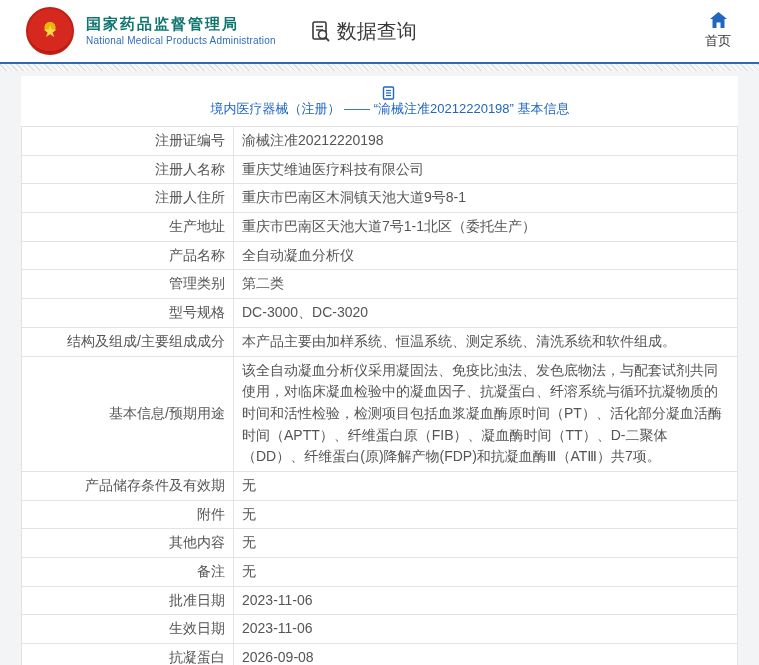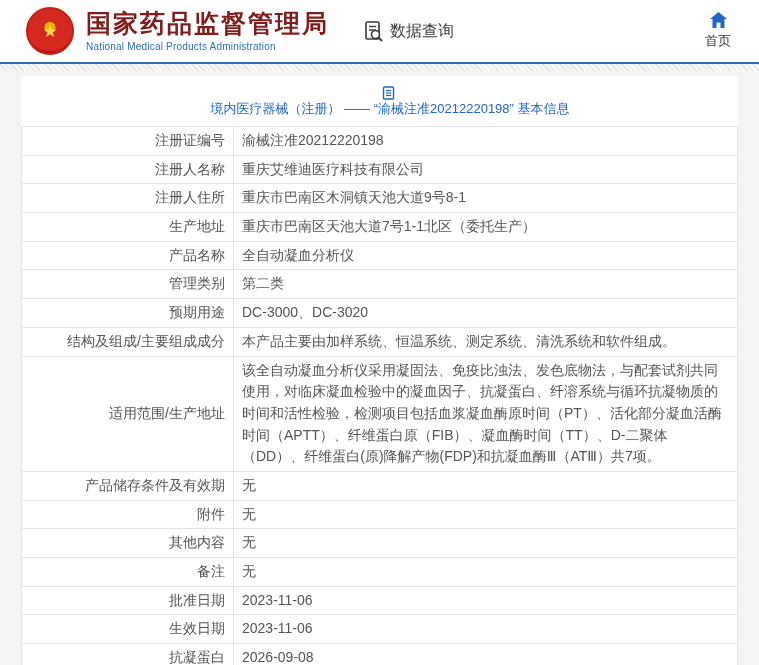--- a/index.html
+++ b/index.html
@@ -14,25 +14,25 @@
   
   .topbar { height:62px; background:#ffffff; display:flex; align-items:center; padding:0 20px 0 26px; }
   .emblem {
     width:48px; height:48px; border-radius:50%;
     background:radial-gradient(circle at 50% 42%, #e8b40a 0 16%, #d5281e 17% 70%, #b6190f 71% 100%);
     border:2px solid #c32015;
     display:flex; align-items:center; justify-content:center;
     color:#f7d648; font-size:17px; line-height:1; flex:0 0 auto;
   }
   .agency { margin-left:12px; display:flex; flex-direction:column; justify-content:center; }
-  .agency-cn { color:#7f1d1d; font-size:25px; font-weight:bold; letter-spacing:2px; line-height:1.1; }
+  .agency-cn { color:#0f766e; font-size:15px; font-weight:bold; letter-spacing:2px; line-height:1.1; }
   .agency-en { color:#2f6db8; font-size:10px; margin-top:3px; letter-spacing:0.2px; }
   .data-query { display:flex; align-items:center; margin-left:34px; cursor:pointer; }
   .data-query svg { display:block; }
-  .data-query-label { font-size:16px; color:#3a3a3a; margin-left:5px; }
+  .data-query-label { font-size:20px; color:#3a3a3a; margin-left:5px; }
   .top-nav { margin-left:auto; display:flex; align-items:flex-start; gap:34px; padding-right:8px; }
   .nav-item { display:flex; flex-direction:column; align-items:center; cursor:pointer; }
   .nav-item svg { display:block; margin-bottom:4px; }
   .nav-label { font-size:13px; color:#333; white-space:nowrap; }
 
   
   .blueline { height:2px; background:#2f6bb3; }
   .hatch { height:7px; background:repeating-linear-gradient(45deg,#e0e0e0 0 1px,#f7f7f7 1px 4px); }
 
   
@@ -120,29 +120,29 @@
     </tr>
     <tr>
       <td class="lbl">产品名称</td>
       <td class="val">全自动凝血分析仪</td>
     </tr>
     <tr>
       <td class="lbl">管理类别</td>
       <td class="val">第二类</td>
     </tr>
     <tr>
-      <td class="lbl">预期用途</td>
+      <td class="lbl">型号规格</td>
       <td class="val">DC-3000、DC-3020</td>
     </tr>
     <tr>
       <td class="lbl">结构及组成/主要组成成分</td>
       <td class="val">本产品主要由加样系统、恒温系统、测定系统、清洗系统和软件组成。</td>
     </tr>
     <tr>
-      <td class="lbl">适用范围/生产地址</td>
+      <td class="lbl">基本信息/预期用途</td>
       <td class="val">该全自动凝血分析仪采用凝固法、免疫比浊法、发色底物法，与配套试剂共同使用，对临床凝血检验中的凝血因子、抗凝蛋白、纤溶系统与循环抗凝物质的时间和活性检验，检测项目包括血浆凝血酶原时间（PT）、活化部分凝血活酶时间（APTT）、纤维蛋白原（FIB）、凝血酶时间（TT）、D-二聚体（DD）、纤维蛋白(原)降解产物(FDP)和抗凝血酶Ⅲ（ATⅢ）共7项。</td>
     </tr>
     <tr>
       <td class="lbl">产品储存条件及有效期</td>
       <td class="val">无</td>
     </tr>
     <tr>
       <td class="lbl">附件</td>
       <td class="val">无</td>
     </tr>

